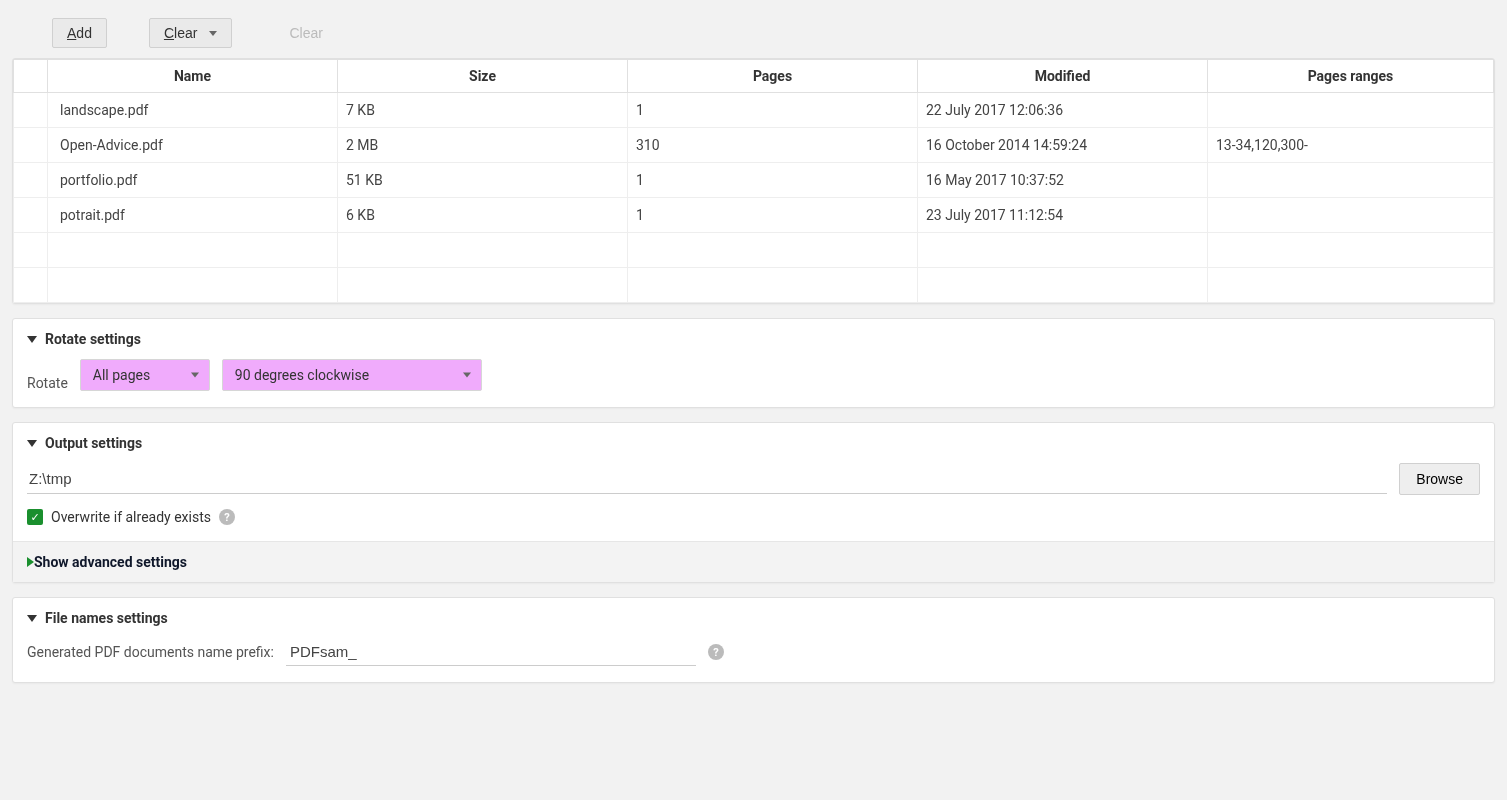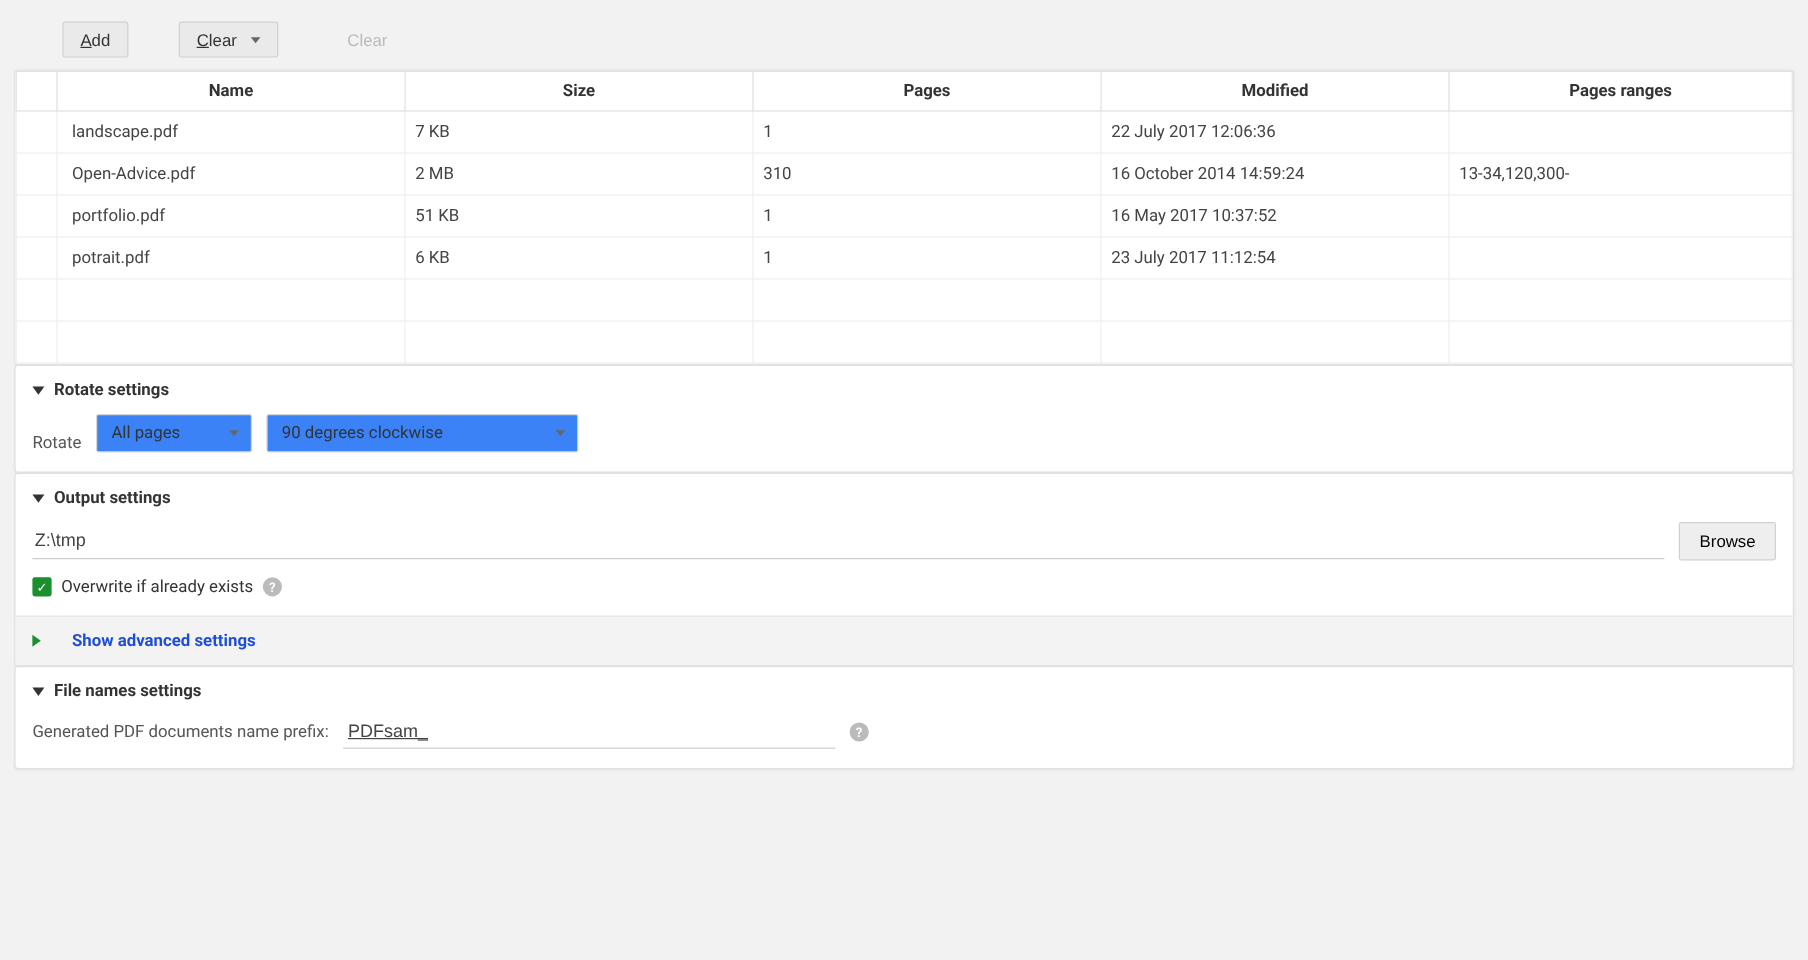--- a/index.html
+++ b/index.html
@@ -34,20 +34,21 @@
     border-left: 4px solid transparent;
     border-right: 4px solid transparent;
     border-top: 5px solid #666;
   }
   .underline-first::first-letter { text-decoration: underline; }
 
   .panel {
     background: #fff;
     border: 1px solid #e0e0e0;
     border-radius: 3px;
+    margin-bottom: 14px;
     box-shadow: 0 1px 2px rgba(0,0,0,0.04);
   }
 
   
   table.file-table {
     width: 100%;
     border-collapse: collapse;
     background: #fff;
   }
   table.file-table th {
@@ -92,21 +93,21 @@
     border-top: 5px solid transparent;
     border-bottom: 5px solid transparent;
     border-left: 7px solid #1a8f2e;
   }
   .section-body { padding: 4px 14px 16px 14px; }
 
   .rotate-row { display:flex; align-items:flex-end; gap:12px; }
   .rotate-label { color:#555; }
 
   .select {
-    background: #3b82f6;
+    background: #f0abfc;
     border: 1px solid #d6d6d6;
     padding: 7px 34px 7px 12px;
     font-size: 14px;
     position: relative;
     cursor: pointer;
     display:inline-flex;
     align-items:center;
     border-radius: 2px;
   }
   .select .caret-down { position:absolute; right:10px; top:50%; transform: translateY(-50%); }
@@ -145,38 +146,37 @@
   .help-icon {
     width:16px; height:16px; border-radius:50%;
     background:#bbb; color:#fff;
     font-size:11px; font-weight:700;
     display:inline-flex; align-items:center; justify-content:center;
   }
 
   .advanced-row {
     background: #f3f3f3;
     padding: 12px 14px;
-    display:flex; align-items:center; gap:26px;
-    font-weight:700; color:#1d4ed8;
+    display:flex; align-items:center; gap:0;
+    font-weight:700; color:#0f172a;
     cursor:pointer;
     border-top: 1px solid #e6e6e6;
   }
 
   .prefix-row { display:flex; align-items:center; gap:12px; }
   .prefix-label { color:#555; }
   .prefix-input {
     width: 410px;
     border:none;
     border-bottom: 1px solid #ccc;
     padding: 5px 4px;
     font-size: 15px;
     color:#444;
     outline:none;
     background:transparent;
-    text-decoration:underline;
   }
 </style>
 </head>
 <body>
 
 <div class="toolbar">
   <button class="btn underline-first">Add</button>
   <button class="btn dropdown">
     <span class="underline-first">Clear</span>
     <span class="caret-down"></span>

